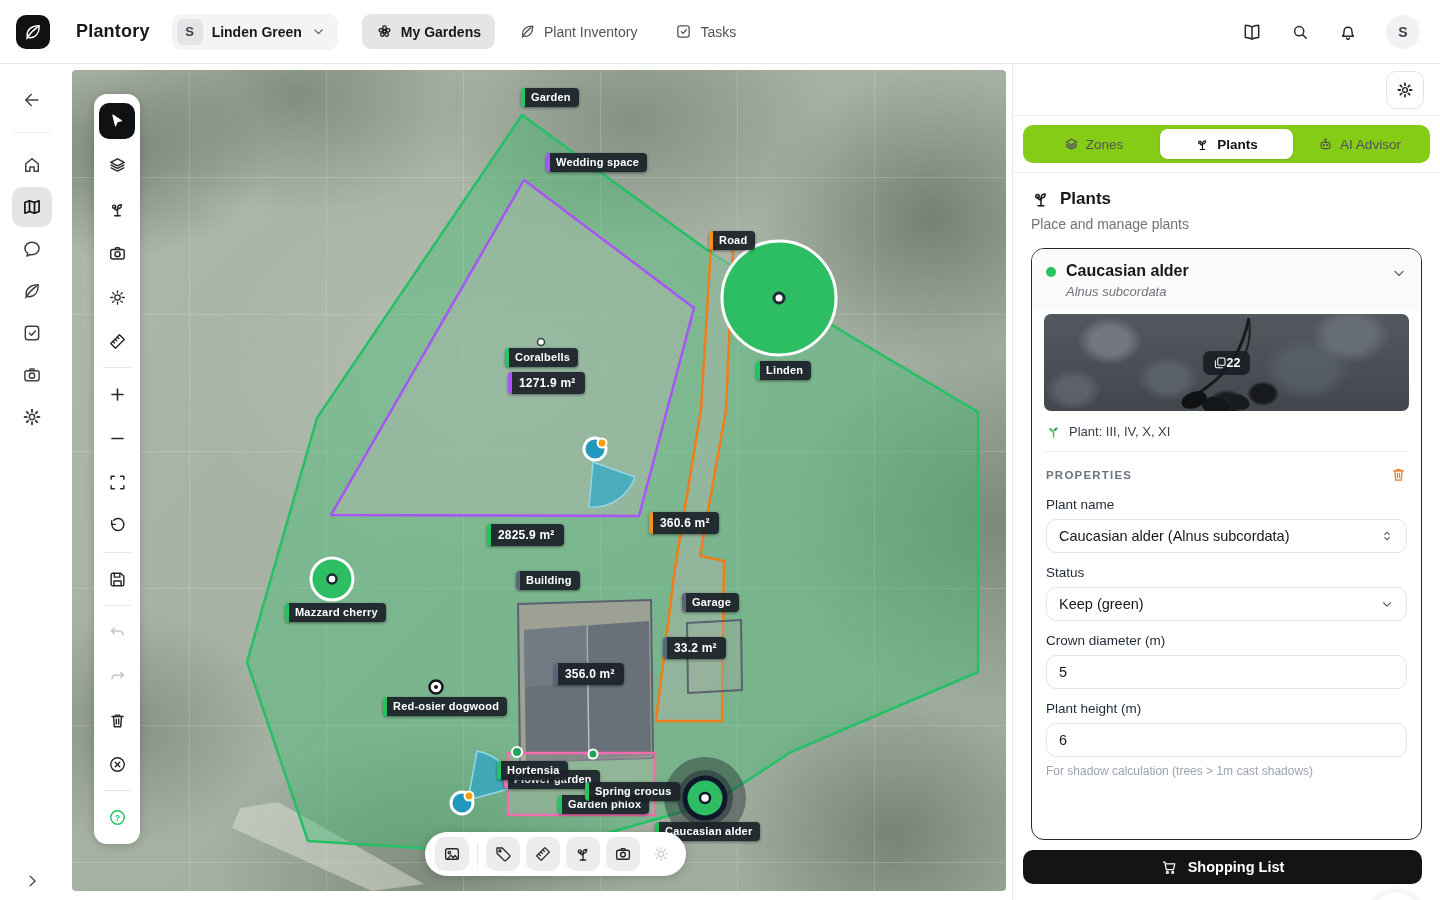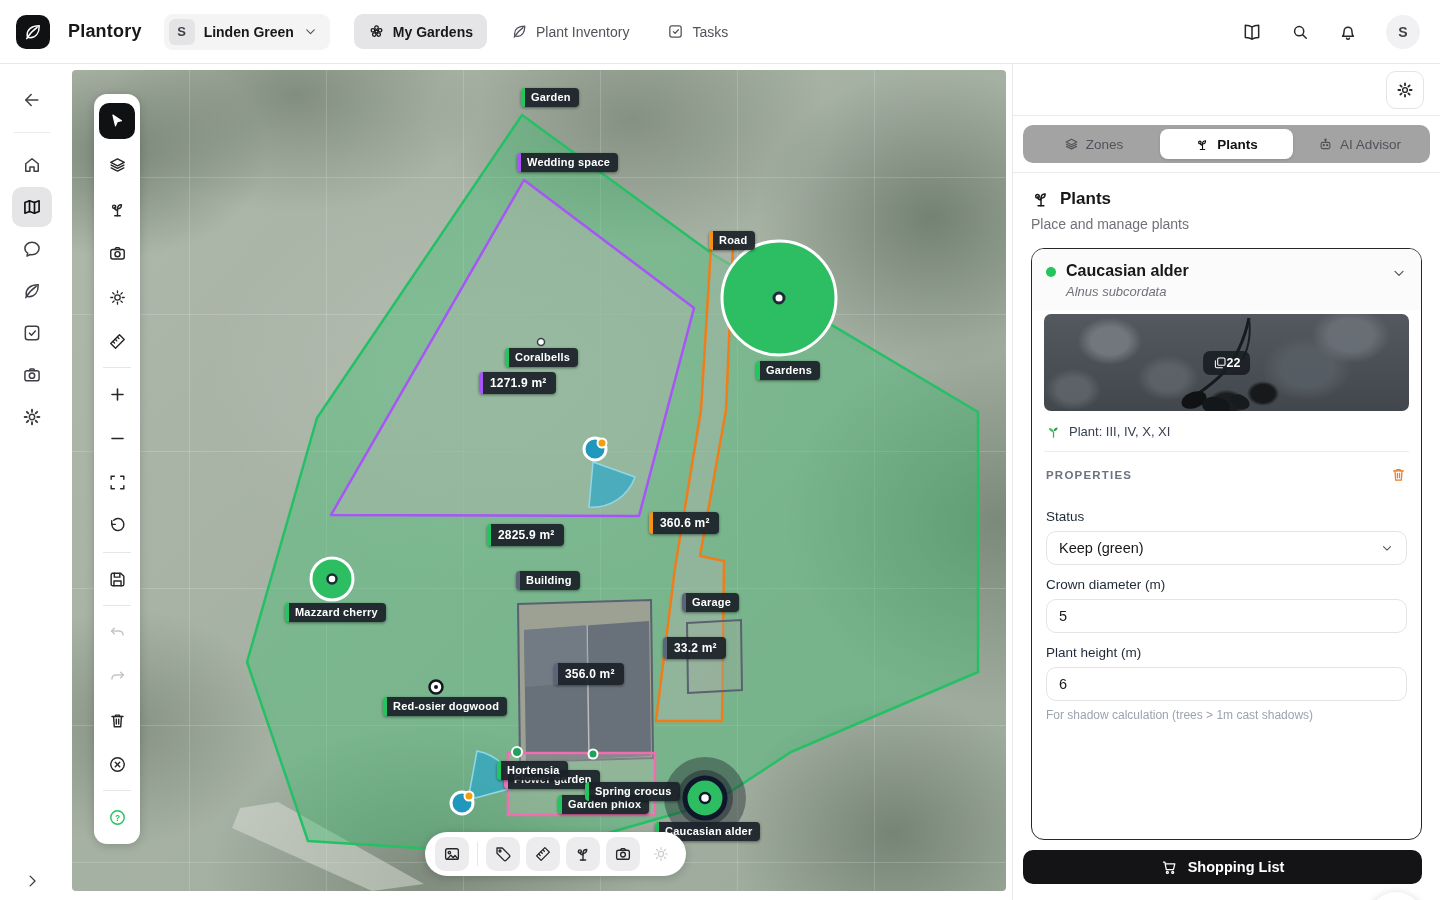--- a/index.html
+++ b/index.html
@@ -4,21 +4,21 @@
 <style>
   * { margin:0; padding:0; box-sizing:border-box; }
   html,body { width:1440px; height:900px; overflow:hidden; background:#fff;
     font-family:"Liberation Sans", sans-serif; color:#18181b; }
   svg { display:block; }
   .ic { stroke:currentColor; fill:none; stroke-width:1.8; stroke-linecap:round; stroke-linejoin:round; }
 
   
   .topbar { height:64px; display:flex; align-items:center; border-bottom:1px solid #e8e8ea; background:#fff; padding:0 20px 0 16px; }
   .logo { width:34px; height:34px; background:#101113; border-radius:10px; display:flex; align-items:center; justify-content:center; color:#fff; }
-  .brand { font-size:18px; font-weight:700; margin-left:18px; letter-spacing:.2px; }
+  .brand { font-size:18px; font-weight:700; margin-left:26px; letter-spacing:.2px; }
   .userpill { margin-left:22px; display:flex; align-items:center; gap:9px; background:#f4f4f5; border-radius:9px; padding:5px 12px 5px 5px; cursor:pointer; }
   .userpill .uavatar { width:26px; height:26px; border-radius:6px; background:#e4e4e7; display:flex; align-items:center; justify-content:center; font-size:13px; font-weight:600; color:#3f3f46; }
   .userpill .uname { font-size:14px; font-weight:600; }
   .nav { display:flex; align-items:flex-start; gap:10px; margin-left:24px; }
   .navbtn { display:flex; align-items:center; gap:8px; padding:9px 14px; border-radius:9px; font-size:14px; font-weight:500; color:#52525b; cursor:pointer; }
   .navbtn.active { background:#e5e5e7; color:#18181b; font-weight:600; }
   .topright { margin-left:auto; display:flex; align-items:center; gap:28px; color:#27272a; }
   .topright .tool { cursor:pointer; }
   .tavatar { width:34px; height:34px; border-radius:50%; background:#f1f1f3; display:flex; align-items:center; justify-content:center; font-size:14px; font-weight:600; color:#3f3f46; cursor:pointer; }
 
@@ -52,21 +52,21 @@
       linear-gradient(to bottom, rgba(255,255,255,.16) 1px, transparent 1px);
     background-size:137px 137px; background-position:-20px -30px; }
   .overlay { position:absolute; inset:0; z-index:2; }
 
   
   .mlabel { position:absolute; z-index:5; background:rgba(27,33,41,.93); color:#fff; font-size:11px; font-weight:700;
     line-height:1; padding:4px 8px 4px 6px; border-radius:4px; border-left:4px solid #22c55e; white-space:nowrap;
     box-shadow:0 1px 3px rgba(0,0,0,.45); letter-spacing:.2px; cursor:pointer; }
   .mlabel.area { font-size:12px; padding:5px 9px 5px 7px; }
   .acc-green { border-left-color:#22c55e; }
-  .acc-purple { border-left-color:#a855f7; }
+  .acc-purple { border-left-color:#a855f7;margin-left:29px; }
   .acc-orange { border-left-color:#f59116; }
   .acc-navy { border-left-color:#5b6478; }
   .acc-pink { border-left-color:#f06daf; }
 
   
   .maptools { position:absolute; left:22px; top:24px; z-index:10; width:46px; background:#fff; border-radius:13px;
     box-shadow:0 2px 10px rgba(0,0,0,.18); display:flex; flex-direction:column; align-items:center; padding:5px 0; }
   .mt-btn { width:36px; height:36px; margin:4px 0; border-radius:10px; display:flex; align-items:center; justify-content:center; color:#27272a; cursor:pointer; }
   .mt-btn.active { background:#101113; color:#fff; }
   .mt-btn.disabled { color:#c3c5c9; }
@@ -78,21 +78,21 @@
     box-shadow:0 2px 10px rgba(0,0,0,.18); display:flex; align-items:center; gap:6px; padding:5px 10px; }
   .bt-btn { width:34px; height:34px; border-radius:10px; background:#ececee; display:flex; align-items:center; justify-content:center; color:#27272a; cursor:pointer; }
   .bt-sep { width:1px; height:24px; background:#e7e7e9; margin:0 2px; }
   .bt-sun { width:30px; height:34px; display:flex; align-items:center; justify-content:center; color:#c9cdc8; }
 
   
   .panel { position:absolute; left:1012px; top:0; width:428px; height:836px; background:#fff; border-left:1px solid #e8e8ea; }
   .panel-head { height:52px; display:flex; align-items:center; justify-content:flex-end; padding:0 16px; border-bottom:1px solid #ececee; }
   .gearbtn { width:38px; height:38px; border:1px solid #e4e4e7; border-radius:10px; background:#fff; display:flex; align-items:center; justify-content:center; color:#27272a; cursor:pointer; }
   .tabswrap { padding:9px 10px; border-bottom:1px solid #ececee; }
-  .tabs { background:#a3a3a3; border-radius:10px; padding:4px; display:flex; }
+  .tabs { background:#84cc16; border-radius:10px; padding:4px; display:flex; }
   .tab { flex:1; height:30px; display:flex; align-items:center; justify-content:center; gap:7px; font-size:13.5px; font-weight:500; color:#52525b; border-radius:8px; cursor:pointer; }
   .tab.active { background:#fff; color:#101113; font-weight:600; box-shadow:0 1px 3px rgba(0,0,0,.12); }
   .sect-head { padding:16px 18px 14px; }
   .sect-title { display:flex; align-items:center; gap:9px; font-size:17px; font-weight:700; }
   .sect-sub { margin-top:7px; font-size:14px; color:#71717a; }
 
   .plantcard { margin:2px 18px 0; border:1.5px solid #27272a; border-radius:13px; height:592px; overflow:hidden; background:#fff; }
   .pc-head { padding:13px 14px 11px; background:#fbfbfb; display:flex; align-items:flex-start; cursor:pointer; }
   .pc-dot { width:10px; height:10px; border-radius:50%; background:#22c55e; margin:5px 10px 0 0; }
   .pc-name { font-size:16px; font-weight:700; }
@@ -320,21 +320,21 @@
       <circle cx="633" cy="728" r="20" fill="#2dbd62" stroke="#0f172a" stroke-width="5"></circle>
       <circle cx="633" cy="728" r="5" fill="#fff" stroke="#0f172a" stroke-width="2.5"></circle>
     </svg>
 
     <div class="mlabel acc-pink" style="left:432px;top:700px;z-index:4"><span>Flower garden</span></div>
     <div class="mlabel acc-green" style="left:449px;top:18px"><span>Garden</span></div>
     <div class="mlabel acc-purple" style="left:445px;top:83px"><span>Wedding space</span></div>
     <div class="mlabel acc-orange" style="left:637px;top:161px"><span>Road</span></div>
     <div class="mlabel acc-green" style="left:433px;top:278px"><span>Coralbells</span></div>
     <div class="mlabel acc-purple area" style="left:407px;top:302px"><span>1271.9 m²</span></div>
-    <div class="mlabel acc-green" style="left:684px;top:291px"><span>Gardens</span></div>
+    <div class="mlabel acc-green" style="left:684px;top:291px"><span>Linden</span></div>
     <div class="mlabel acc-green area" style="left:415px;top:454px"><span>2825.9 m²</span></div>
     <div class="mlabel acc-orange area" style="left:577px;top:442px"><span>360.6 m²</span></div>
     <div class="mlabel acc-navy" style="left:444px;top:501px"><span>Building</span></div>
     <div class="mlabel acc-navy" style="left:610px;top:523px"><span>Garage</span></div>
     <div class="mlabel acc-navy area" style="left:591px;top:567px"><span>33.2 m²</span></div>
     <div class="mlabel acc-navy area" style="left:482px;top:593px"><span>356.0 m²</span></div>
     <div class="mlabel acc-green" style="left:213px;top:533px"><span>Mazzard cherry</span></div>
     <div class="mlabel acc-green" style="left:311px;top:627px"><span>Red-osier dogwood</span></div>
     <div class="mlabel acc-green" style="left:425px;top:691px"><span>Hortensia</span></div>
     <div class="mlabel acc-green" style="left:486px;top:725px"><span>Garden phlox</span></div>
@@ -622,20 +622,28 @@
               <svg class="ic" width="17" height="17" viewBox="0 0 24 24">
                 <path d="M5 7h14"></path>
                 <path d="M9.5 7V5.2h5V7"></path>
                 <path d="M7 7l1 13h8l1-13"></path>
                 <path d="M10.5 10.5v6M13.5 10.5v6"></path>
               </svg>
             </span>
         </div>
 
         <div class="fgroup">
+          <div class="flabel">Plant name</div>
+          <div class="select">
+            <span class="selval">Caucasian alder (Alnus subcordata)</span>
+            <svg class="ic selic" width="14" height="14" viewBox="0 0 24 24">
+                <polyline points="8,9.5 12,5.5 16,9.5"></polyline>
+                <polyline points="8,14.5 12,18.5 16,14.5"></polyline>
+              </svg>
+          </div>
         </div>
 
         <div class="fgroup">
           <div class="flabel">Status</div>
           <div class="select">
             <span class="selval">Keep (green)</span>
             <svg class="ic selic" width="14" height="14" viewBox="0 0 24 24">
                 <polyline points="6,9.5 12,15.5 18,9.5"></polyline>
               </svg>
           </div>

